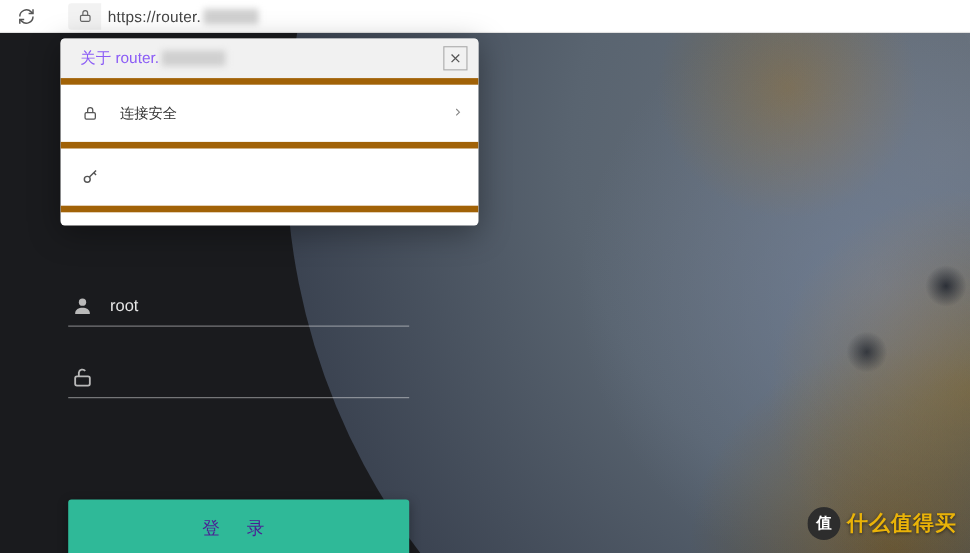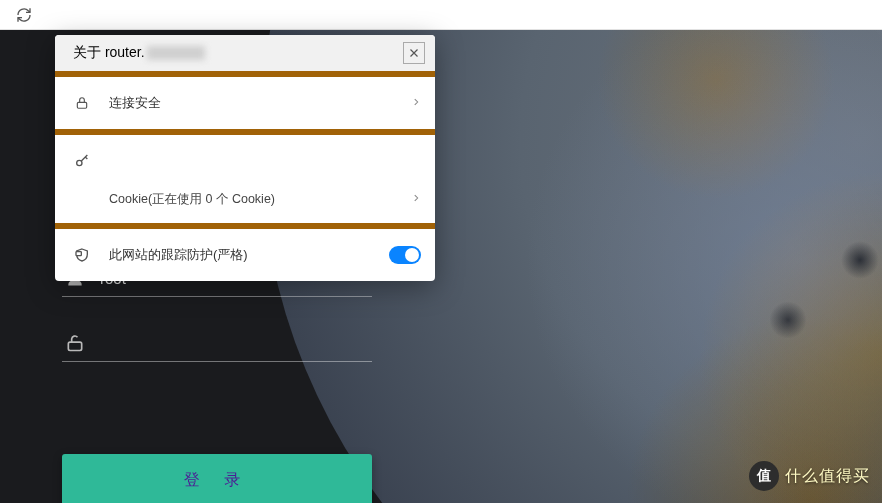--- a/index.html
+++ b/index.html
@@ -46,51 +46,63 @@
   .login { position: absolute; left: 0; top: 0; width: 430px; height: 100%; padding: 230px 58px 0 62px; }
   .login .blurzone { filter: blur(4px); opacity: .8; }
   .field { display: flex; align-items: center; border-bottom: 1px solid rgba(255,255,255,.4); padding: 8px 2px; margin-bottom: 28px; }
   .field svg { flex: 0 0 22px; margin-right: 14px; }
   .field input { background: transparent; border: 0; outline: none; color: #e6e6e6; font-size: 15px; width: 100%; }
   .field input::placeholder { color: #c5c5c5; }
   .login-btn { margin-top: 64px; width: 100%; height: 52px; background: #2fb998; color: #4c1d95; border: 0; border-radius: 3px; font-size: 16px; letter-spacing: 10px; cursor: pointer; box-shadow: 0 3px 10px rgba(0,0,0,.3); }
 
   
   .popup { position: absolute; left: 55px; top: 35px; width: 380px; background: #fff; border-radius: 4px; box-shadow: 0 6px 28px rgba(0,0,0,.35); overflow: hidden; font-size: 13px; color: #333; z-index: 50; }
-  .popup-header { background: #f1f1f1; display: flex; align-items: center; padding: 0 10px 0 18px; height: 36px; font-size: 14px; color: #000000; }
+  .popup-header { background: #f1f1f1; display: flex; align-items: center; padding: 0 10px 0 18px; height: 36px; font-size: 14px; color: #8b5cf6; }
   .popup-header .blur2 { display:inline-block; width: 58px; height: 14px; margin-left: 2px; filter: blur(3px); background: #cfcfcf; }
   .popup-header .spacer { flex: 1; }
   .popup-header .closebox { width: 22px; height: 22px; border: 1px solid #aaa; display: flex; align-items: center; justify-content: center; cursor: pointer; }
   .popup-section { padding: 6px 0; border-top: 6px solid #a16207; }
   .popup-section:first-of-type { border-top: 0; }
   .row { display: flex; align-items: center; height: 40px; padding: 0 14px 0 18px; cursor: pointer; }
   .row.sub { height: 36px; font-size: 12.5px; color: #444; }
   .row .ic { width: 18px; display: flex; justify-content: center; margin-right: 18px; color: #555; flex-shrink: 0;}
   .row .ic.empty { visibility: hidden; }
   .row .txt { flex: 1; }
   .row .chev { color: #888; }
   .toggle { width: 32px; height: 18px; border-radius: 10px; background: #0a84ff; position: relative; }
   .toggle::after { content: ""; position: absolute; width: 14px; height: 14px; border-radius: 50%; background: #fff; top: 2px; right: 2px; }
 
   
   .watermark { position: absolute; right: 12px; bottom: 12px; display: flex; align-items: center; z-index: 60; }
   .watermark .badge { width: 30px; height: 30px; border-radius: 50%; background: #2d2d2d; color: #fff; display: flex; align-items: center; justify-content: center; font-size: 14px; font-weight: bold; margin-right: 6px; }
-  .watermark .wt { color: #fef9c3; font-size: 16px; letter-spacing: 1px; text-shadow: 0 1px 3px rgba(0,0,0,.6); }
+  .watermark .wt { color: #eab308; font-size: 19px; letter-spacing: 1px; text-shadow: 0 1px 3px rgba(0,0,0,.6); font-weight: bold; }
 </style>
 </head>
 <body>
 
 <div class="topbar">
   <div class="reload">
     <svg width="16" height="16" viewBox="0 0 24 24" fill="none" stroke="currentColor" stroke-width="2">
         <path d="M21 2v6h-6"></path>
         <path d="M3 12a9 9 0 0 1 15.5-6.3L21 8"></path>
         <path d="M3 22v-6h6"></path>
         <path d="M21 12a9 9 0 0 1-15.5 6.3L3 16"></path>
       </svg>
+  </div>
+  <div class="addr">
+    <span class="lockbox">
+      <svg width="13" height="13" viewBox="0 0 24 24" fill="none" stroke="#666" stroke-width="2">
+          <rect x="4" y="11" width="16" height="10" rx="2"></rect>
+          <path d="M8 11V7a4 4 0 1 1 8 0v4"></path>
+        </svg>
+    </span>
+    <span class="url">
+      <span>https://router.</span>
+        <span class="blur"></span>
+    </span>
   </div>
 </div>
 
 <div class="page">
   <div class="moon"></div>
   <div class="sky-blur"></div>
 
   <div class="login">
     <div class="blurzone"></div>
     <div class="field">
@@ -147,36 +159,17 @@
 
   <div class="popup-section">
     <div class="row">
       <span class="ic">
         <svg width="16" height="16" viewBox="0 0 24 24" fill="none" stroke="#555" stroke-width="2">
             <circle cx="8" cy="15" r="4"></circle>
             <path d="M11 12l9-9M17 6l3 3"></path>
           </svg>
       </span>
     </div>
-    <div class="row sub">
-      <span class="ic empty"></span>
-      <span class="txt">Cookie(正在使用 0 个 Cookie)</span>
-      <span class="chev">
-        <svg width="10" height="14" viewBox="0 0 24 24" fill="none" stroke="currentColor" stroke-width="2.5">
-            <path d="M9 5l7 7-7 7"></path>
-          </svg>
-      </span>
-    </div>
   </div>
 
   <div class="popup-section">
-    <div class="row">
-      <span class="ic">
-        <svg width="16" height="16" viewBox="0 0 24 24" fill="none" stroke="#555" stroke-width="2">
-            <path d="M12 3l8 3v5c0 5-3.5 9-8 10-4.5-1-8-5-8-10V6z"></path>
-            <rect x="3" y="7" width="8" height="6" rx="1" fill="#fff" stroke="#555"></rect>
-          </svg>
-      </span>
-      <span class="txt">此网站的跟踪防护(严格)</span>
-      <span class="toggle"></span>
-    </div>
   </div>
 </div>
 
 </body></html>

